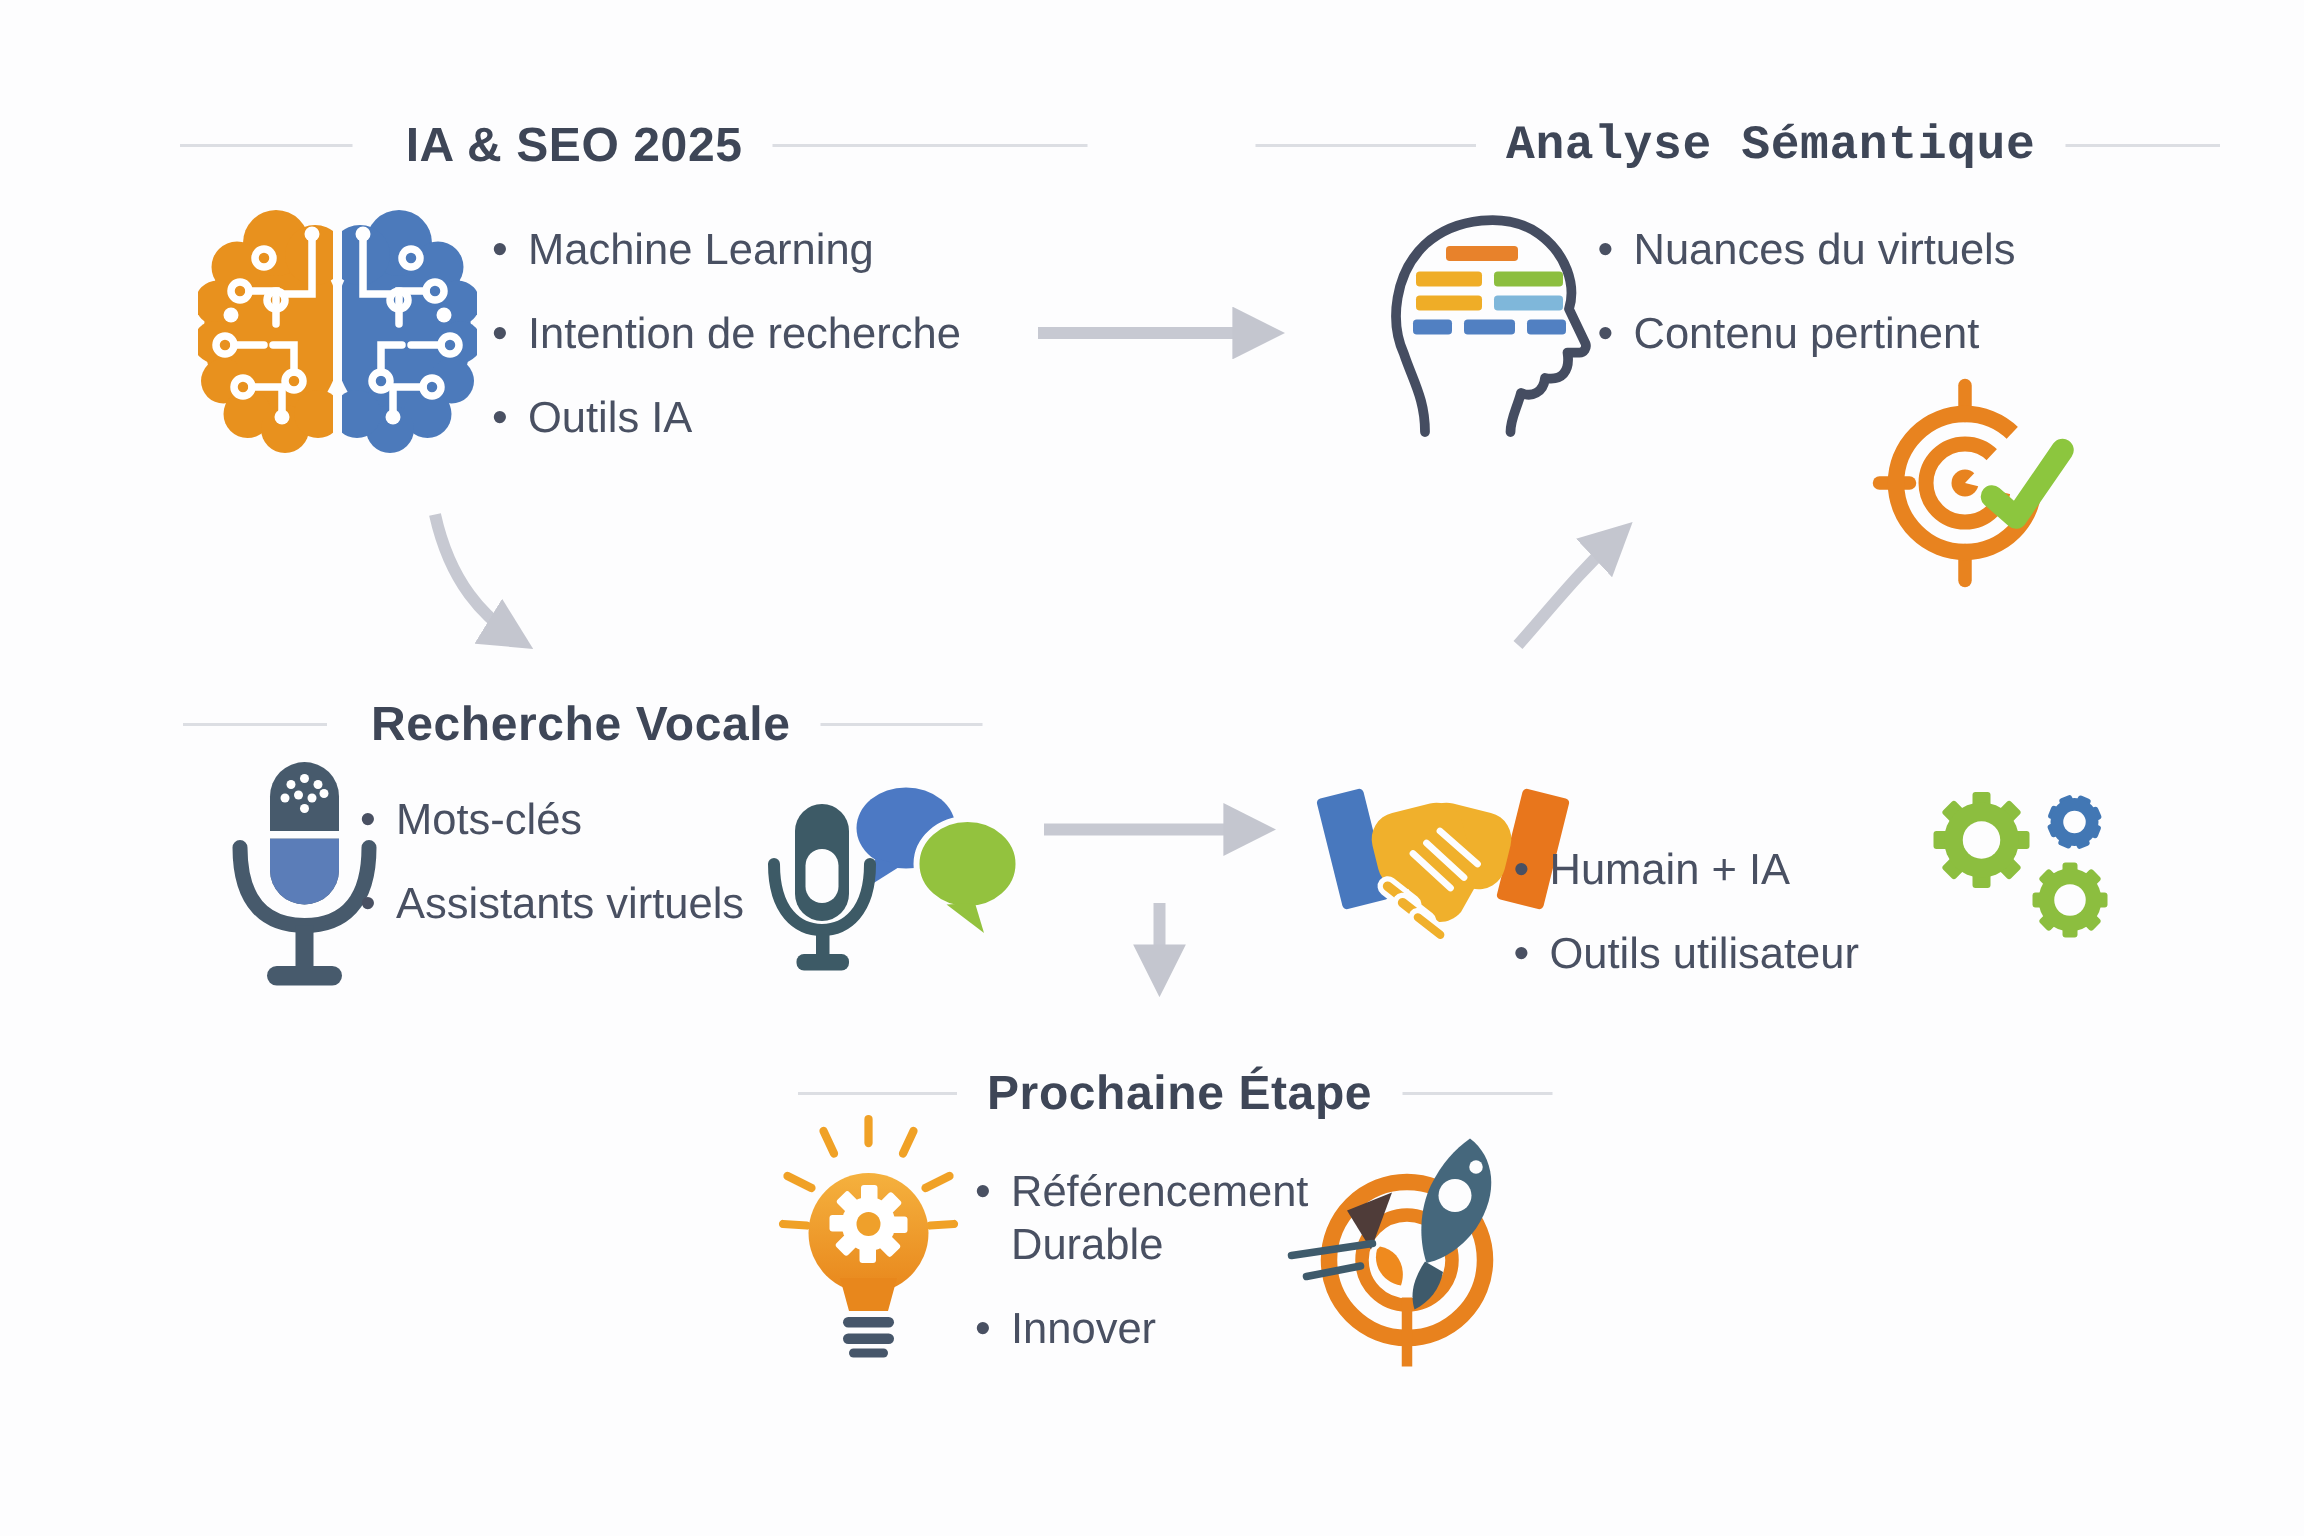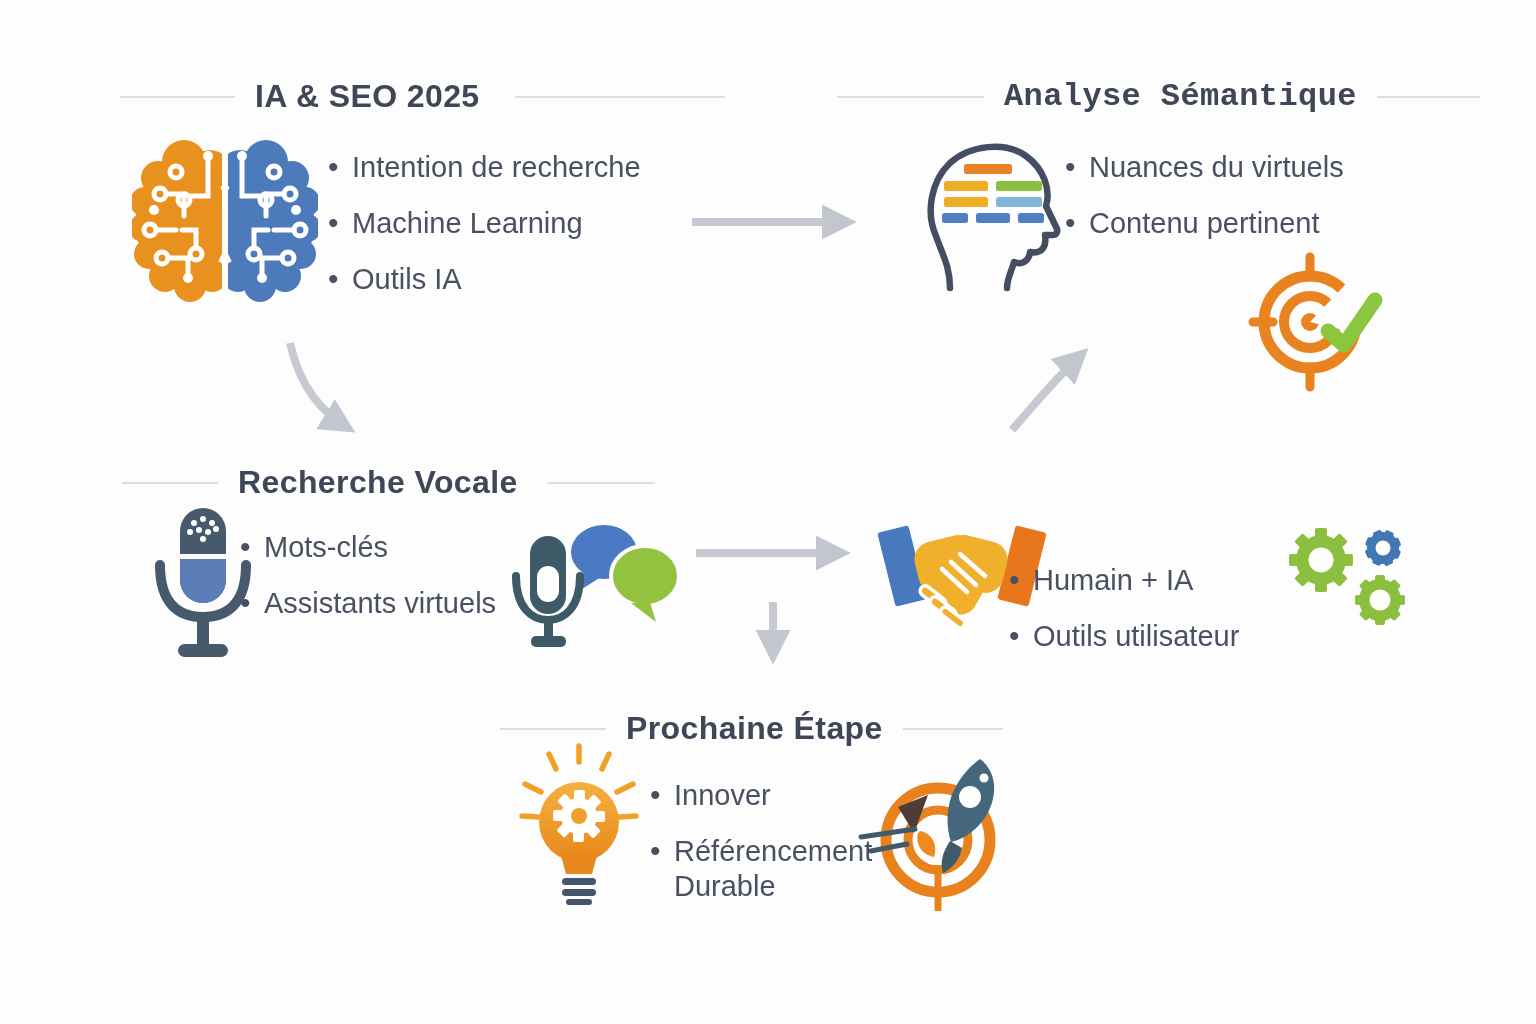--- a/index.html
+++ b/index.html
@@ -4,21 +4,21 @@
 <style>
   html,body{margin:0;padding:0;background:#ffffff;}
   .canvas{
     position:relative;width:1536px;height:1024px;background:#fdfdfe;
     font-family:"Liberation Sans",sans-serif;overflow:hidden;
   }
   .arrows-layer{position:absolute;left:0;top:0;width:1536px;height:1024px;pointer-events:none;}
   .sec-header{position:absolute;display:flex;align-items:center;gap:20px;}
   .sec-header .rule{height:2px;background:#dcdee3;flex:0 0 auto;}
   .sec-header h2{
-    flex:1 1 auto;text-align:left;margin:0;font-size:32px;font-weight:700;
+    flex:1 1 auto;text-align:right;margin:0;font-size:32px;font-weight:700;
     color:#3e4657;letter-spacing:.4px;white-space:nowrap;
   }
   ul.bullets{position:absolute;list-style:none;margin:0;padding:0;}
   ul.bullets li{
     position:relative;padding-left:24px;margin-bottom:21px;
     font-size:29px;line-height:1.2;color:#495062;
   }
   ul.bullets li::before{
     content:"•";position:absolute;left:0;top:-1px;color:#495062;font-size:30px;
   }
@@ -118,22 +118,22 @@
       </g>
       <g fill="#ffffff" clip-path="url(#clipR)">
         <circle cx="110" cy="20" r="5"></circle>
           <circle cx="130" cy="142" r="5"></circle>
           <circle cx="164" cy="74" r="5"></circle>
       </g>
     </svg>
   </div>
 
   <ul class="bullets" style="left:328px;top:150px;">
+    <li>Machine Learning</li>
     <li>Intention de recherche</li>
-    <li>Machine Learning</li>
     <li>Outils IA</li>
   </ul>
 
   <div class="sec-header" style="left:837px;top:78px;width:578px;font-family:Liberation Mono, monospace;">
     <span class="rule" style="width:147px"></span>
     <h2>Analyse Sémantique</h2>
     <span class="rule" style="width:103px"></span>
   </div>
 
   <div class="icon" style="left:912px;top:136px;width:155px;height:158px;">
@@ -288,21 +288,21 @@
           <rect x="110" y="77" width="12" height="10" rx="2" transform="rotate(225 97 82)"></rect>
           <rect x="110" y="77" width="12" height="10" rx="2" transform="rotate(270 97 82)"></rect>
           <rect x="110" y="77" width="12" height="10" rx="2" transform="rotate(315 97 82)"></rect>
         </g>
         <circle cx="97" cy="82" r="21"></circle>
       </g>
       <circle cx="97" cy="82" r="10.5" fill="#fdfdfe"></circle>
     </svg>
   </div>
 
-  <div class="sec-header" style="left:500px;top:710px;width:498px;">
+  <div class="sec-header" style="left:532px;top:710px;width:498px;">
     <span class="rule" style="width:106px"></span>
     <h2>Prochaine Étape</h2>
     <span class="rule" style="width:100px"></span>
   </div>
 
   <div class="icon" style="left:512px;top:740px;width:135px;height:170px;">
     <svg viewBox="0 0 135 170">
       <defs>
         <linearGradient id="bulbGrad" x1="0" y1="0" x2="0" y2="1">
           <stop offset="0" stop-color="#F5B13E"></stop>
@@ -334,22 +334,22 @@
       <circle cx="67" cy="76" r="8" fill="#EFA02B"></circle>
       <g fill="#46566A">
         <rect x="50" y="138" width="34" height="7" rx="3.5"></rect>
         <rect x="50" y="149" width="34" height="7" rx="3.5"></rect>
         <rect x="54" y="159" width="26" height="6" rx="3"></rect>
       </g>
     </svg>
   </div>
 
   <ul class="bullets" style="left:650px;top:778px;width:225px;">
+    <li>Référencement Durable</li>
     <li>Innover</li>
-    <li>Référencement Durable</li>
   </ul>
 
   <div class="icon" style="left:858px;top:745px;width:155px;height:170px;">
     <svg viewBox="0 0 155 170">
       <circle cx="80" cy="95" r="52" fill="none" stroke="#E8821E" stroke-width="11"></circle>
       <circle cx="80" cy="95" r="30" fill="none" stroke="#E8821E" stroke-width="9"></circle>
       <line x1="80" y1="120" x2="80" y2="166" stroke="#E8821E" stroke-width="7"></line>
       <polygon points="40,62 70,50 56,88" fill="#4F3C39"></polygon>
       <g stroke="#3E5A6B" stroke-width="5" stroke-linecap="round">
         <line x1="3" y1="92" x2="57" y2="84"></line>

